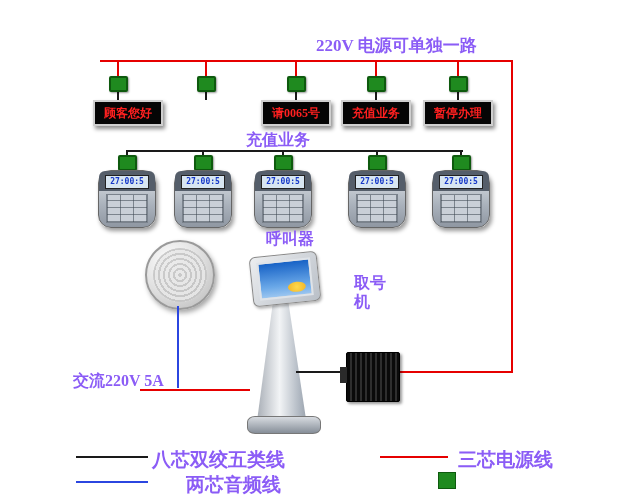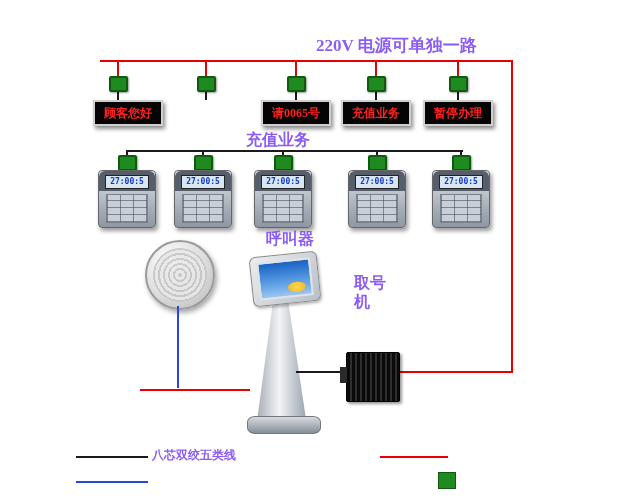--- a/index.html
+++ b/index.html
@@ -2,30 +2,30 @@
 <html><head>
 <meta charset="utf-8">
 <style>
   html,body{margin:0;padding:0;background:#fff;}
   .canvas{position:relative;width:640px;height:502px;background:#ffffff;
           font-family:"Liberation Serif", serif;overflow:hidden;}
   .line{position:absolute;}
   .h{height:2px;} .v{width:2px;}
   .c-red{background:#e60000;} .c-black{background:#1a1a1a;} .c-blue{background:#2b46e0;}
   .label{position:absolute;color:#8b5cf6;font-weight:bold;font-size:16px;white-space:nowrap;}
-  .label.small{font-size:12px;}
+  .label.small{font-size:19px;}
   
   .led{position:absolute;top:100px;width:66px;height:22px;background:#050505;
        border:2px solid #cfcfcf;box-shadow:2px 3px 4px rgba(0,0,0,.45);
        color:#ff2020;font-size:12px;font-weight:bold;text-align:center;line-height:22px;}
   
   .connector{position:absolute;width:15px;height:12px;background:#1f8a1f;
              border:2px solid #0e5a0e;border-radius:2px;box-shadow:1px 1px 2px rgba(0,0,0,.4);}
   
-  .caller{position:absolute;top:170px;width:56px;height:56px;border-radius:4px;
+  .caller{position:absolute;top:170px;width:56px;height:56px;border-radius:13px;
           background:linear-gradient(180deg,#e2e6ea,#aab2bc 60%,#8f97a2);
           border:1px solid #666;box-shadow:2px 3px 4px rgba(0,0,0,.4);}
   .caller-head{position:absolute;top:0;left:0;right:0;height:20px;background:#555e6a;border-radius:6px 6px 0 0;}
   .caller-lcd{position:absolute;left:6px;top:4px;width:42px;height:12px;background:#d8e6f2;border:1px solid #222;
               color:#1638c8;font-family:"DejaVu Sans Mono",monospace;font-size:8px;font-weight:bold;
               line-height:11px;text-align:center;overflow:hidden;}
   .caller-pad{position:absolute;left:7px;top:23px;width:40px;height:27px;background:#c9cfd7;border:1px solid #7a828c;
               background-image:
                 repeating-linear-gradient(0deg, rgba(60,70,80,.55) 0 1px, transparent 1px 7px),
                 repeating-linear-gradient(90deg, rgba(60,70,80,.55) 0 1px, transparent 1px 13px);}
@@ -131,20 +131,21 @@
   </div>
 
   <div class="label" style="left:258px;top:229px;padding-left:8px;">呼叫器</div>
 
   <div class="speaker">
     <div class="speaker-mesh"></div>
   </div>
 
   <div class="line v c-blue" style="left:177px;top:306px;height:82px;"></div>
 
+  <div class="label" style="left:73px;top:371px;">交流220V 5A</div>
   <div class="line h c-red" style="left:140px;top:389px;width:110px;"></div>
 
   <div class="kiosk-body"></div>
   <div class="kiosk-base"></div>
   <div class="kiosk-head">
     <div class="kiosk-screen">
       <div class="kiosk-sun"></div>
     </div>
   </div>
   <div class="label stack" style="left:354px;top:273px;">
@@ -155,18 +156,20 @@
   <div class="line h c-black" style="left:296px;top:371px;width:50px;"></div>
 
   <div class="amp">
     <div class="amp-tab"></div>
   </div>
 
   <div class="line h c-black" style="left:76px;top:456px;width:72px;"></div>
   <div class="label small" style="left:152px;top:447px;">八芯双绞五类线</div>
 
   <div class="line h c-red" style="left:380px;top:456px;width:68px;"></div>
+  <div class="label small" style="left:458px;top:447px;">三芯电源线</div>
 
   <div class="line h c-blue" style="left:76px;top:481px;width:72px;"></div>
+  <div class="label small" style="left:186px;top:472px;">两芯音频线</div>
 
   <div class="legend-swatch" style="left:438px;top:472px;"></div>
 
 </div>
 
 </body></html>

